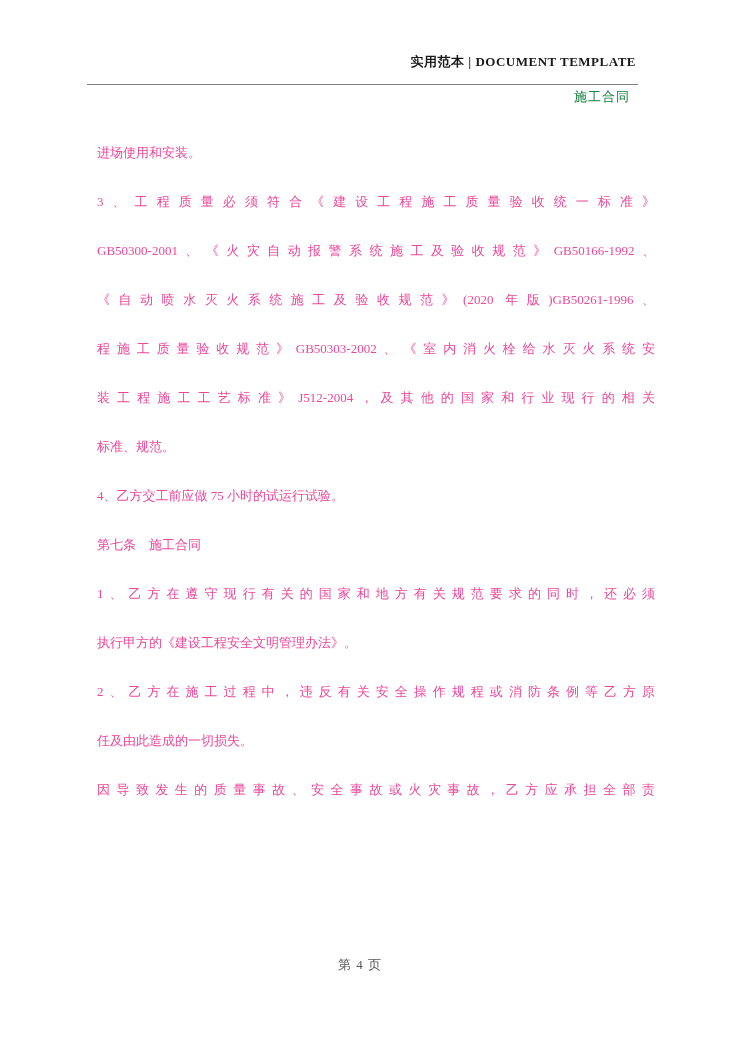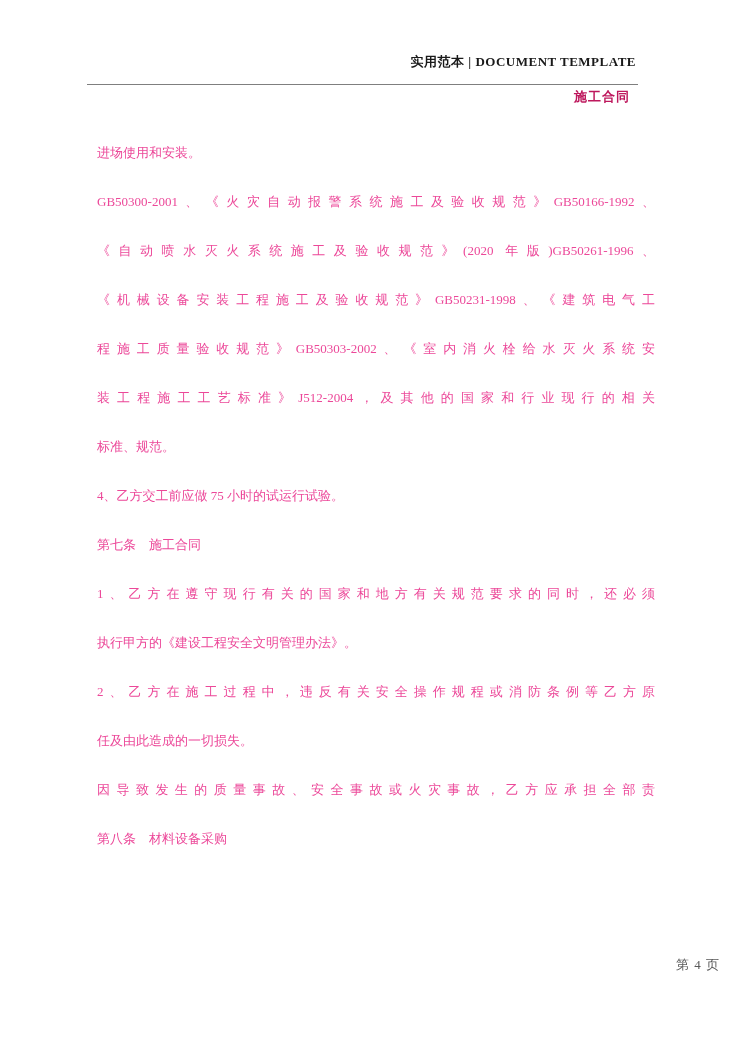--- a/index.html
+++ b/index.html
@@ -27,22 +27,22 @@
     left: 87px;
     right: 82px;
     height: 0;
     border-top: 1px solid #7f7f7f;
   }
   .header-doctype {
     position: absolute;
     top: 88px;
     right: 90px;
     font-size: 13px;
-    font-weight: bold;
-    color: #be185d;
+    font-weight: normal;
+    color: #15803d;
     letter-spacing: 1px;
     white-space: nowrap;
   }
   .doc-body {
     position: absolute;
     left: 97px;
     top: 128px;
     width: 558px;
     font-size: 13px;
     color: #ec4899;
@@ -55,48 +55,47 @@
   }
   .doc-line.fill {
     text-align: justify;
     text-align-last: justify;
   }
   .footer {
     position: absolute;
     left: 0;
     right: 0;
     top: 956px;
-    text-align: right;
+    text-align: center;
     font-size: 13px;
     color: #595959;
     letter-spacing: 1px;
   }
 </style>
 </head>
 <body>
 
 <div class="page">
 
   <div class="header-brand">实用范本 | DOCUMENT TEMPLATE</div>
   <div class="header-rule"></div>
   <div class="header-doctype">施工合同</div>
 
   <div class="doc-body">
     <div class="doc-line">进场使用和安装。</div>
+    <div class="doc-line fill">3、工程质量必须符合《建设工程施工质量验收统一标准》</div>
     <div class="doc-line fill">GB50300-2001、《火灾自动报警系统施工及验收规范》GB50166-1992、</div>
     <div class="doc-line fill">《自动喷水灭火系统施工及验收规范》(2020 年版)GB50261-1996、</div>
-    <div class="doc-line fill">《机械设备安装工程施工及验收规范》GB50231-1998、《建筑电气工</div>
     <div class="doc-line fill">程施工质量验收规范》GB50303-2002、《室内消火栓给水灭火系统安</div>
     <div class="doc-line fill">装工程施工工艺标准》J512-2004，及其他的国家和行业现行的相关</div>
     <div class="doc-line">标准、规范。</div>
     <div class="doc-line">4、乙方交工前应做 75 小时的试运行试验。</div>
     <div class="doc-line">第七条　施工合同</div>
     <div class="doc-line fill">1、乙方在遵守现行有关的国家和地方有关规范要求的同时，还必须</div>
     <div class="doc-line">执行甲方的《建设工程安全文明管理办法》。</div>
     <div class="doc-line fill">2、乙方在施工过程中，违反有关安全操作规程或消防条例等乙方原</div>
     <div class="doc-line">任及由此造成的一切损失。</div>
     <div class="doc-line fill">因导致发生的质量事故、安全事故或火灾事故，乙方应承担全部责</div>
-    <div class="doc-line">第八条　材料设备采购</div>
   </div>
 
   <div class="footer">第 4 页</div>
 
 </div>
 
 </body></html>

